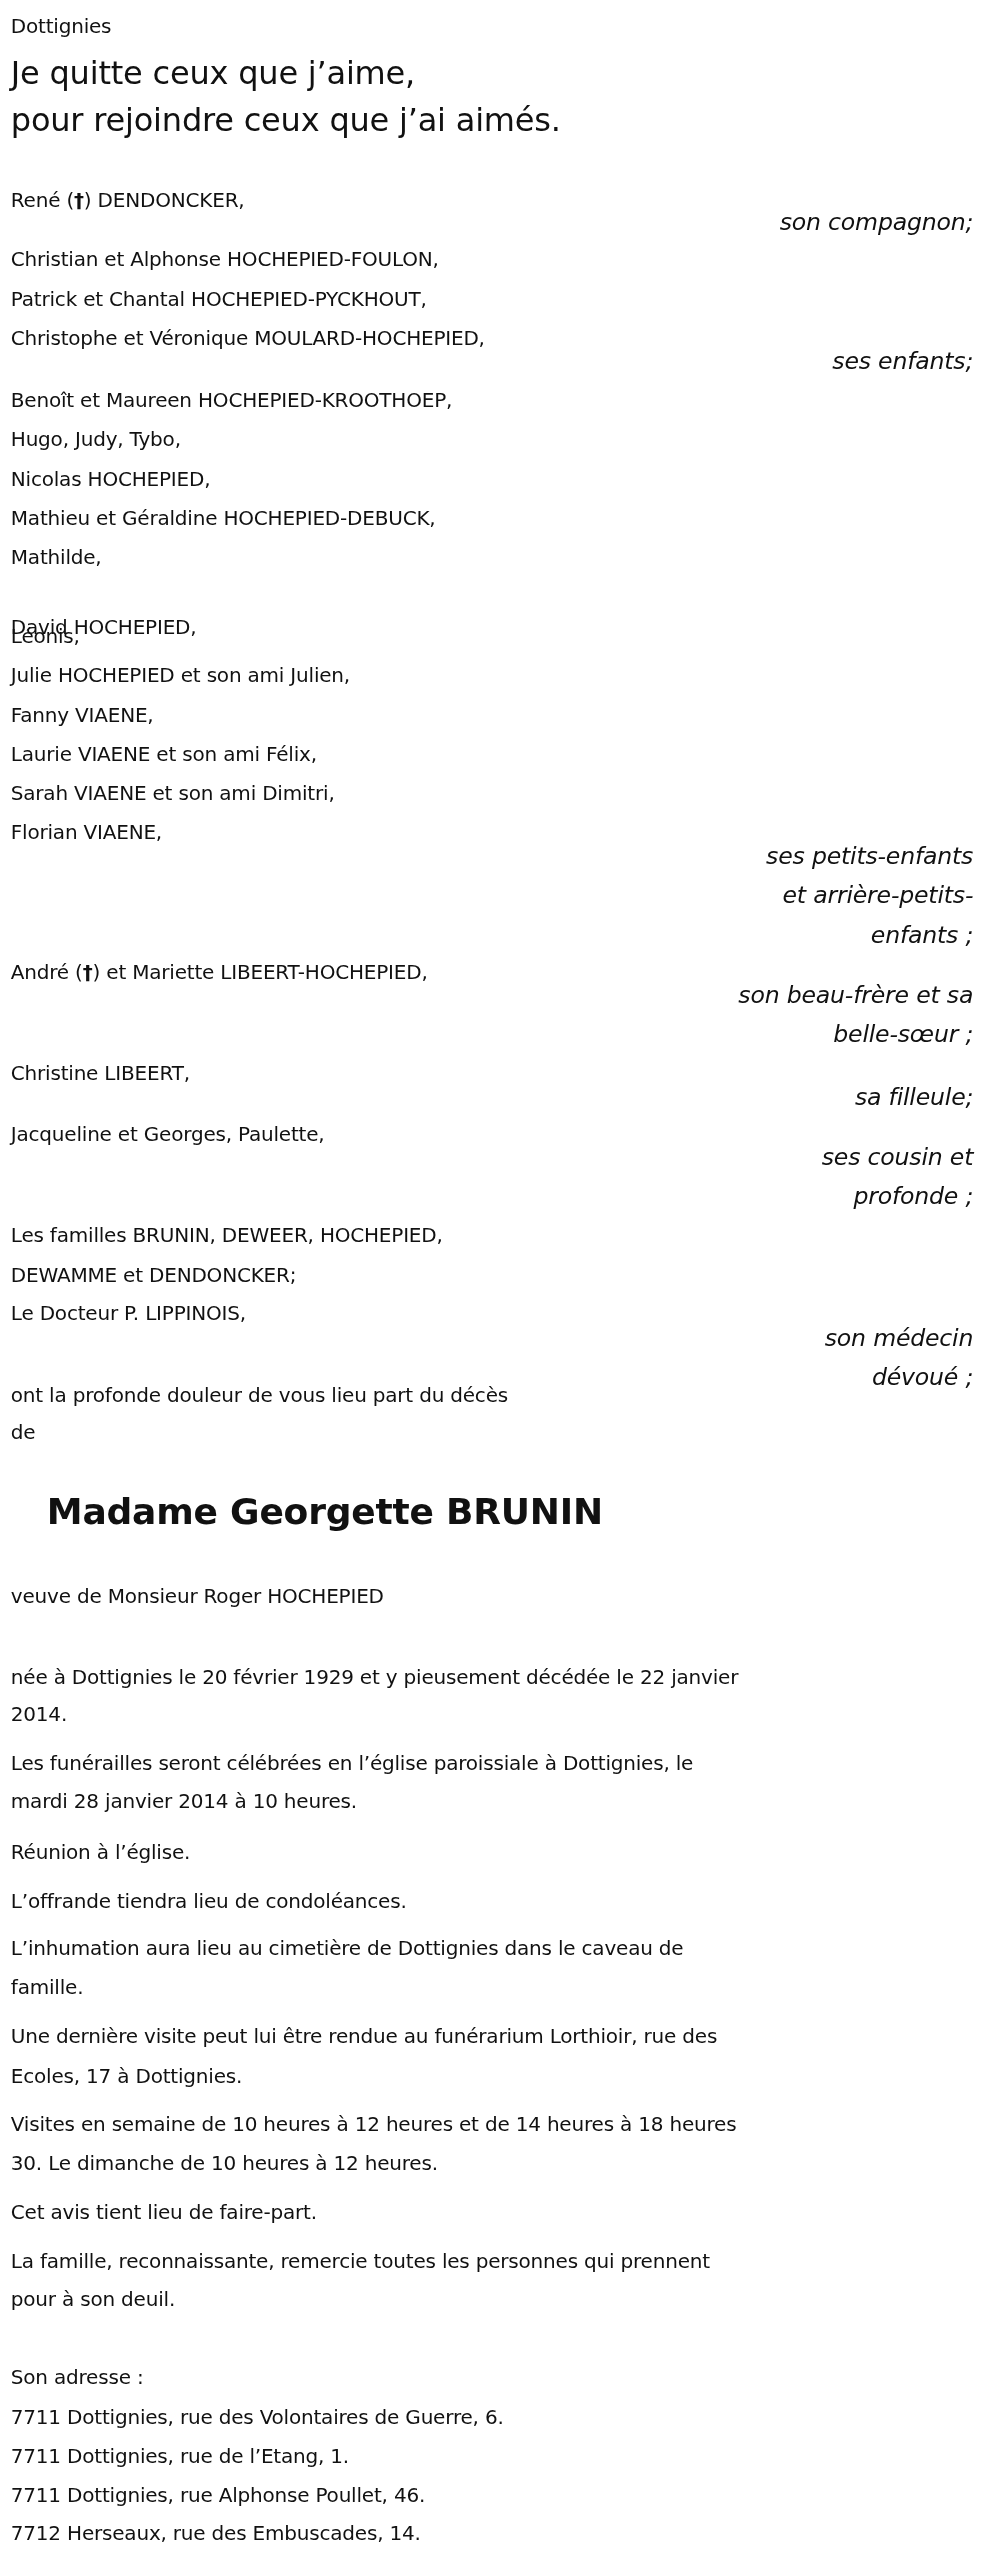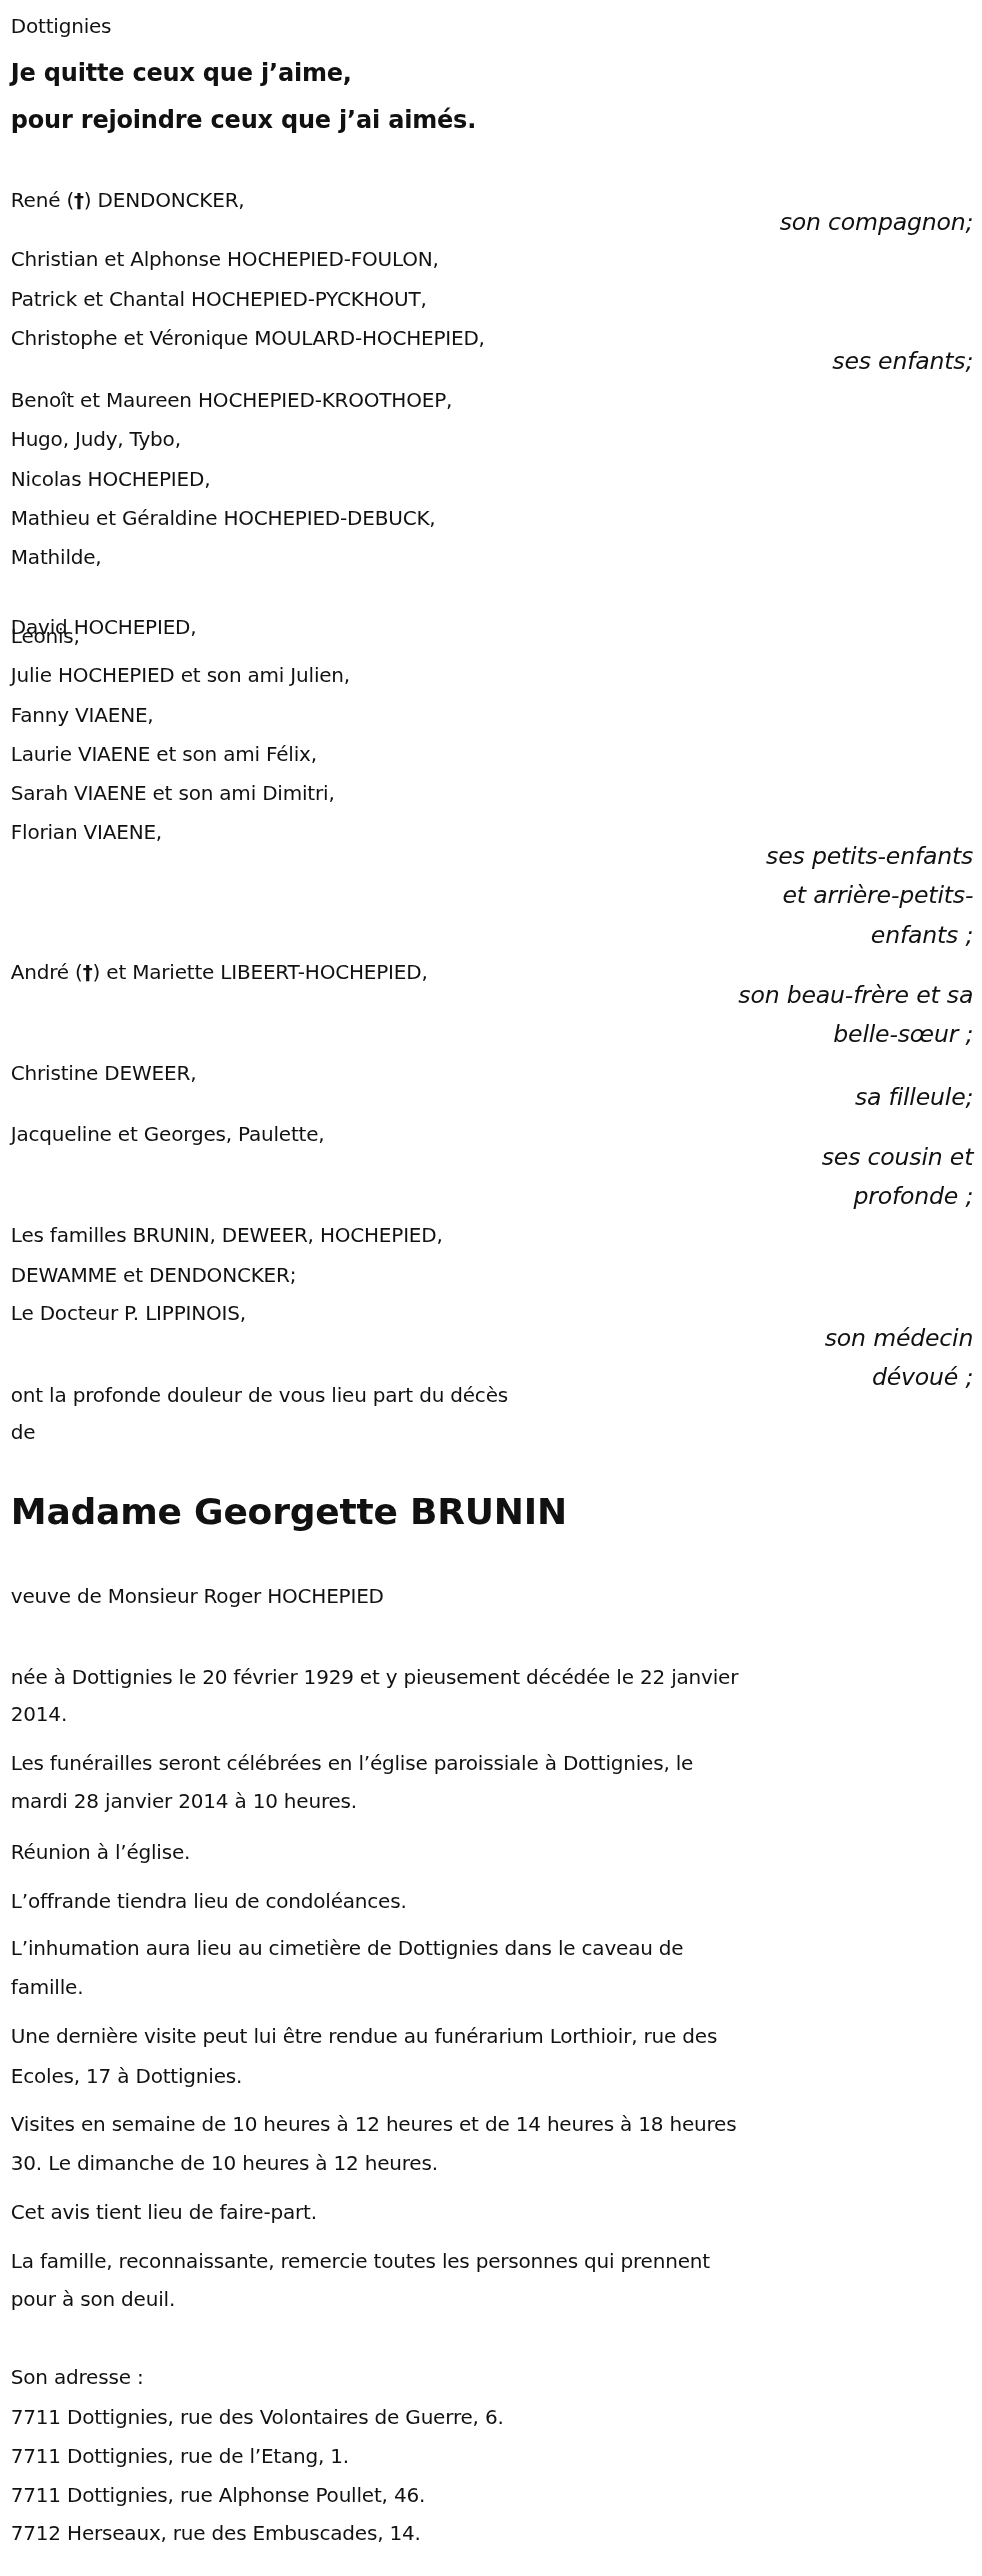--- a/index.html
+++ b/index.html
@@ -5,22 +5,22 @@
   html, body { margin: 0; padding: 0; background: #ffffff; }
   body {
     width: 983px; height: 2576px; position: relative; overflow: hidden;
     font-family: "DejaVu Sans", sans-serif; color: #111111;
   }
   .ln {
     position: absolute; left: 10.8px; white-space: nowrap;
     font-size: 20px; line-height: 39px; height: 39px;
     transform: translateY(-19.7px); letter-spacing: -0.2px;
   }
-  .bold { font-weight: bold; font-size: 24px; text-align: center; }
-  .title { font-weight: bold; font-size: 36px; line-height: 49px; height: 49px; transform: translateY(-24.6px); }
+  .bold { font-weight: normal; font-size: 32px; text-align: center; }
+  .title { font-weight: bold; font-size: 36px; line-height: 49px; height: 49px; transform: translateY(-24.6px); margin-left: 36px; }
   .rl {
     position: absolute; right: 9.8px; white-space: nowrap; text-align: center;
     font-style: italic; font-size: 23.6px; line-height: 39px; height: 39px;
     transform: translateY(-19.7px); letter-spacing: -0.2px;
   }
   .dagger { font-weight: bold; }
 </style>
 </head>
 <body>
 
@@ -51,21 +51,21 @@
   <div class="ln" style="top:794px">Sarah VIAENE et son ami Dimitri,</div>
   <div class="ln" style="top:833px">Florian VIAENE,</div>
   <div class="rl" style="top:857px">ses petits-enfants</div>
   <div class="rl" style="top:896px">et arrière-petits-</div>
   <div class="rl" style="top:936px">enfants ;</div>
 
   <div class="ln" style="top:973px">André (<span class="dagger">†</span>) et Mariette LIBEERT-HOCHEPIED,</div>
   <div class="rl" style="top:996px">son beau-frère et sa</div>
   <div class="rl" style="top:1035px">belle-sœur ;</div>
 
-  <div class="ln" style="top:1074px">Christine DEWEER,</div>
+  <div class="ln" style="top:1074px">Christine LIBEERT,</div>
   <div class="rl" style="top:1098px">sa filleule;</div>
 
   <div class="ln" style="top:1135px">Jacqueline et Georges, Paulette,</div>
   <div class="rl" style="top:1158px">ses cousin et</div>
   <div class="rl" style="top:1197px">profonde ;</div>
 
   <div class="ln" style="top:1236px">Les familles BRUNIN, DEWEER, HOCHEPIED,</div>
   <div class="ln" style="top:1276px">DEWAMME et DENDONCKER;</div>
   <div class="ln" style="top:1314px">Le Docteur P. LIPPINOIS,</div>
   <div class="rl" style="top:1339px">son médecin</div>

